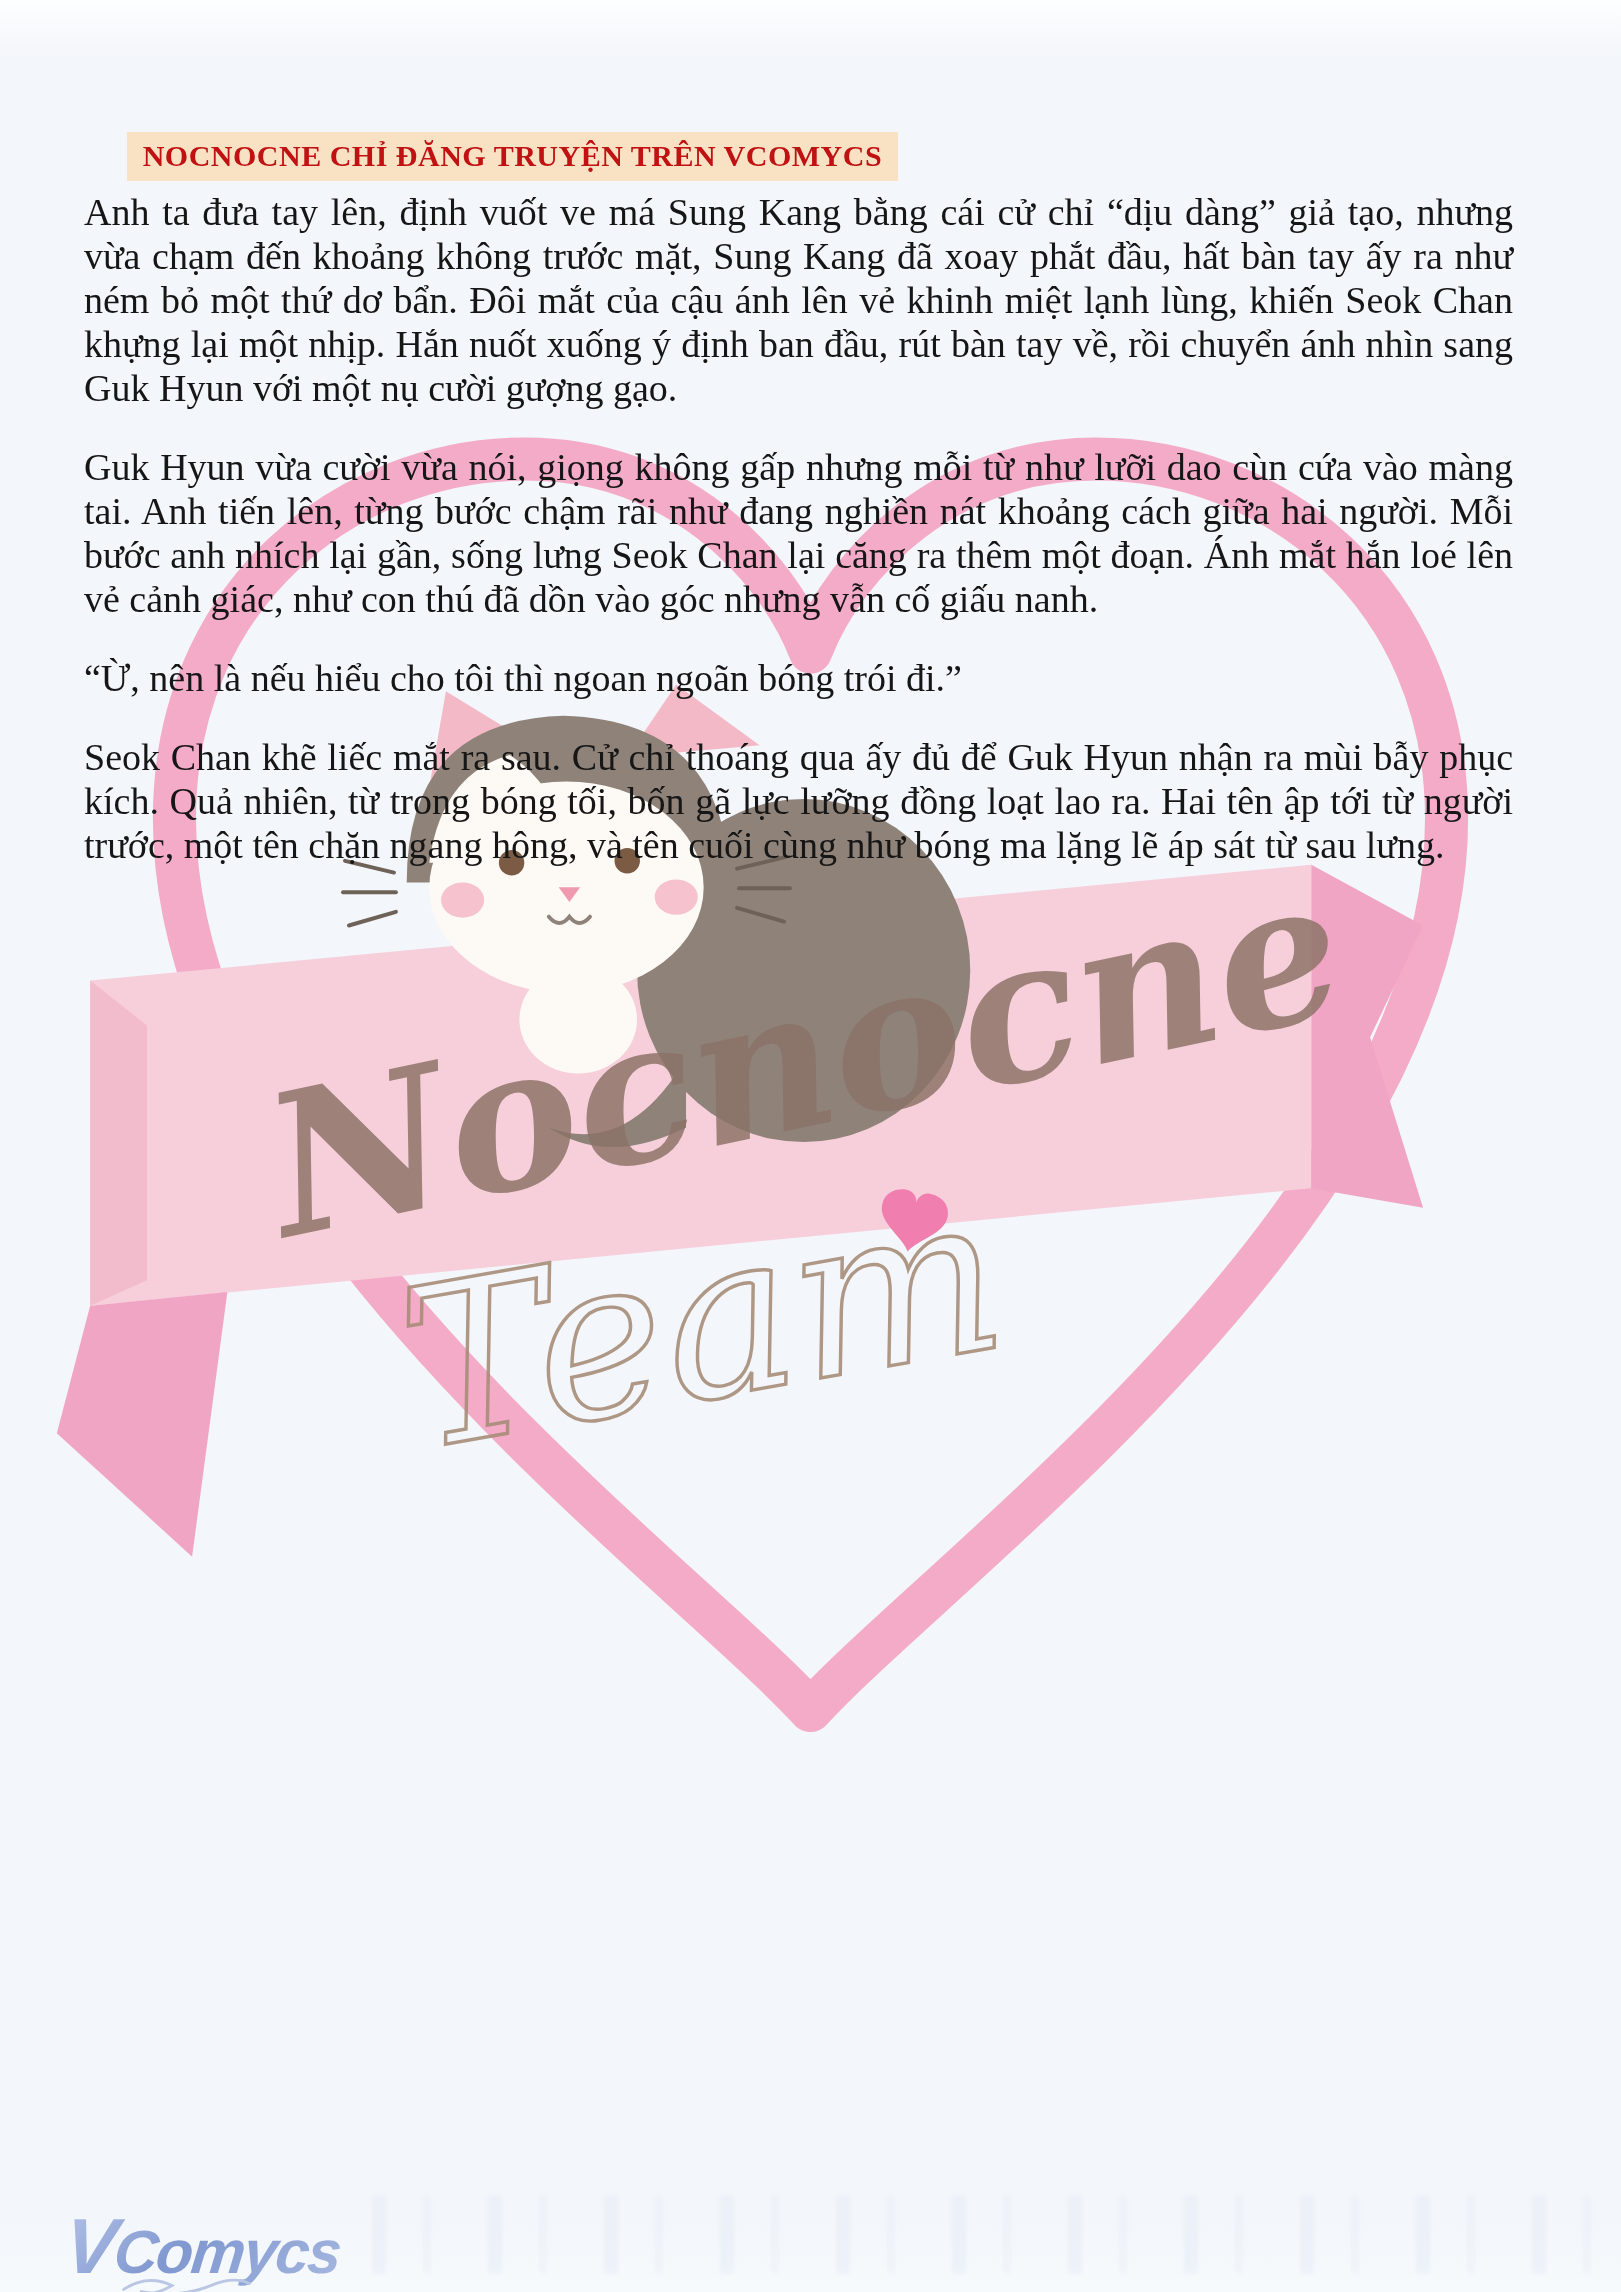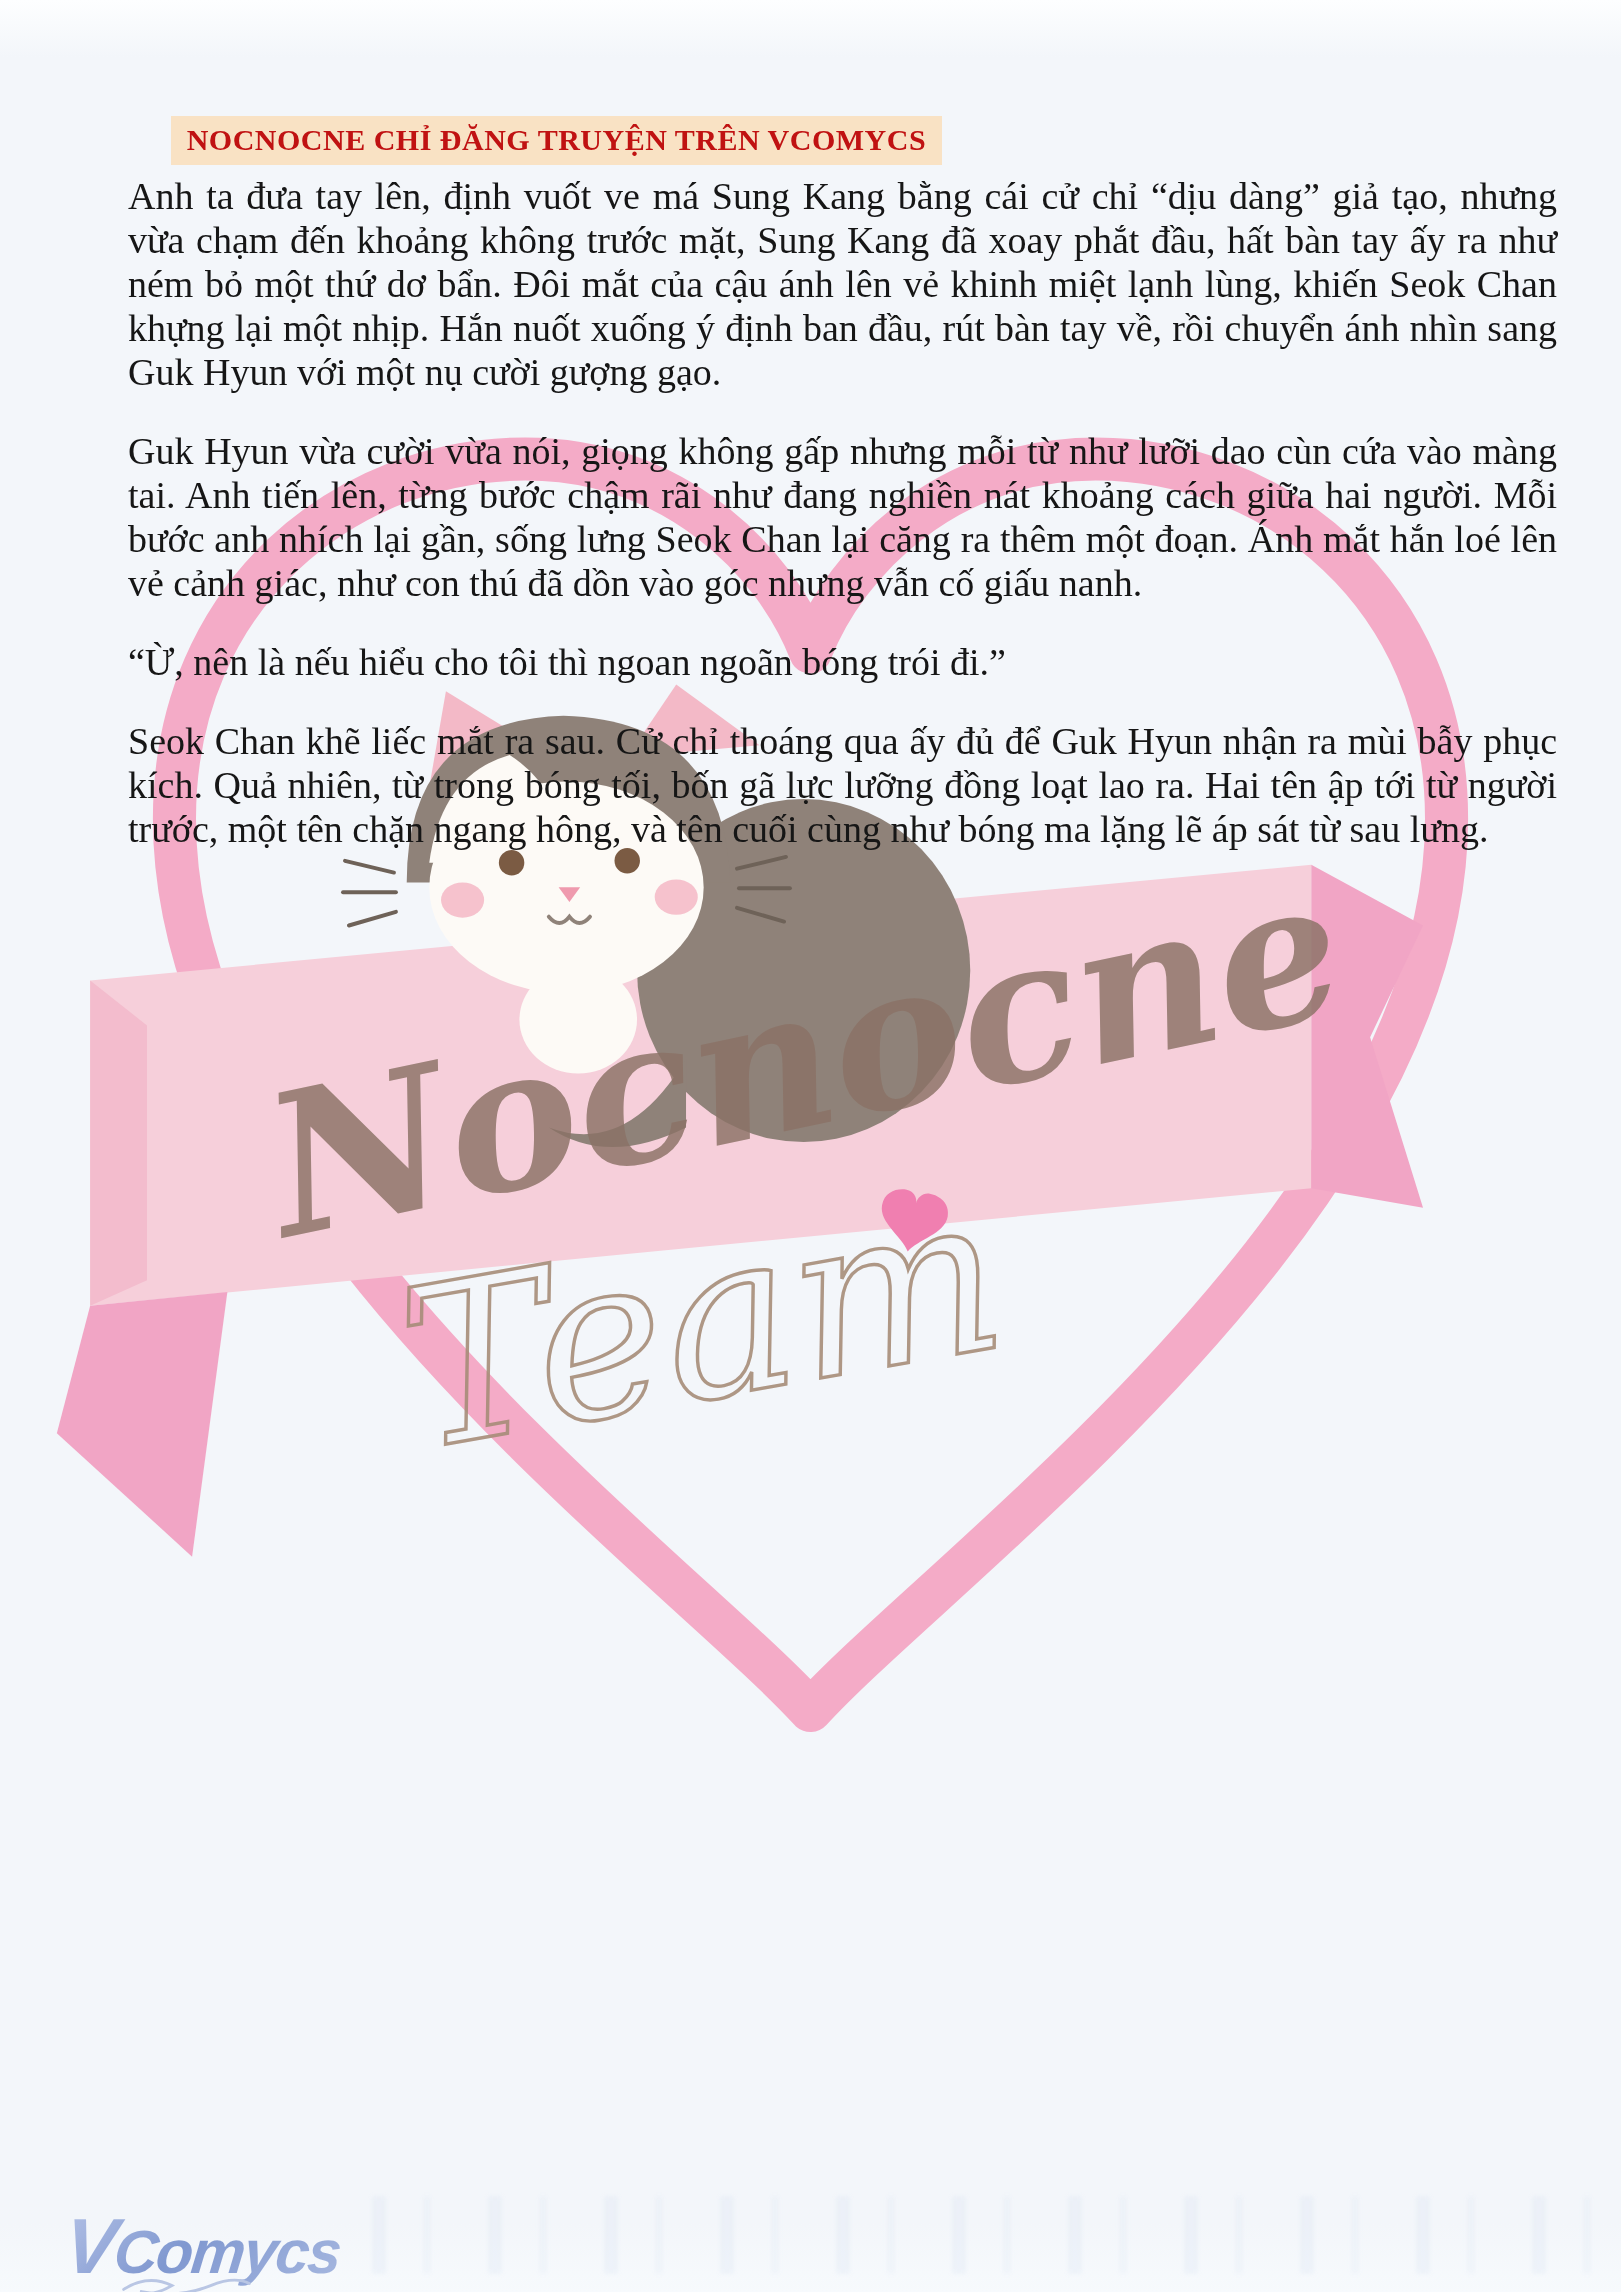--- a/index.html
+++ b/index.html
@@ -15,23 +15,22 @@
   .wm-brand{
     font-family:"DejaVu Serif","Liberation Serif",serif;
     font-style:italic;font-weight:bold;
   }
   .wm-team{
     font-family:"DejaVu Serif","Liberation Serif",serif;
     font-style:italic;
   }
   
   .content{
-    position:absolute;left:84px;top:116px;width:1429px;z-index:2;
+    position:absolute;left:84px;top:132px;width:1429px;z-index:2;
     color:#161616;
-    margin-left:44px;
   }
   .header-badge{
     display:inline-block;
     margin:0 0 9.8px 43px;
     padding:6.9px 15.7px 8.8px 15.7px;
     background:#f9e2c4;
     color:#c01212;
     font-weight:bold;
     font-size:30px;
     letter-spacing:0.5px;

